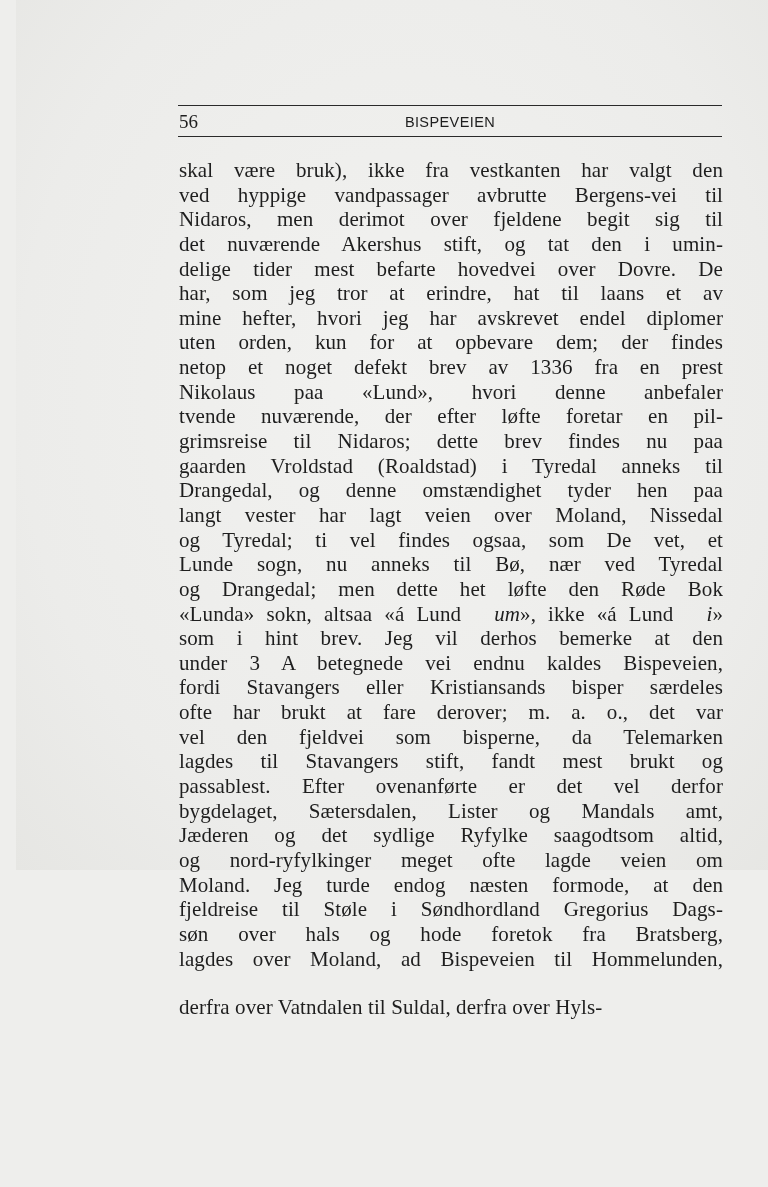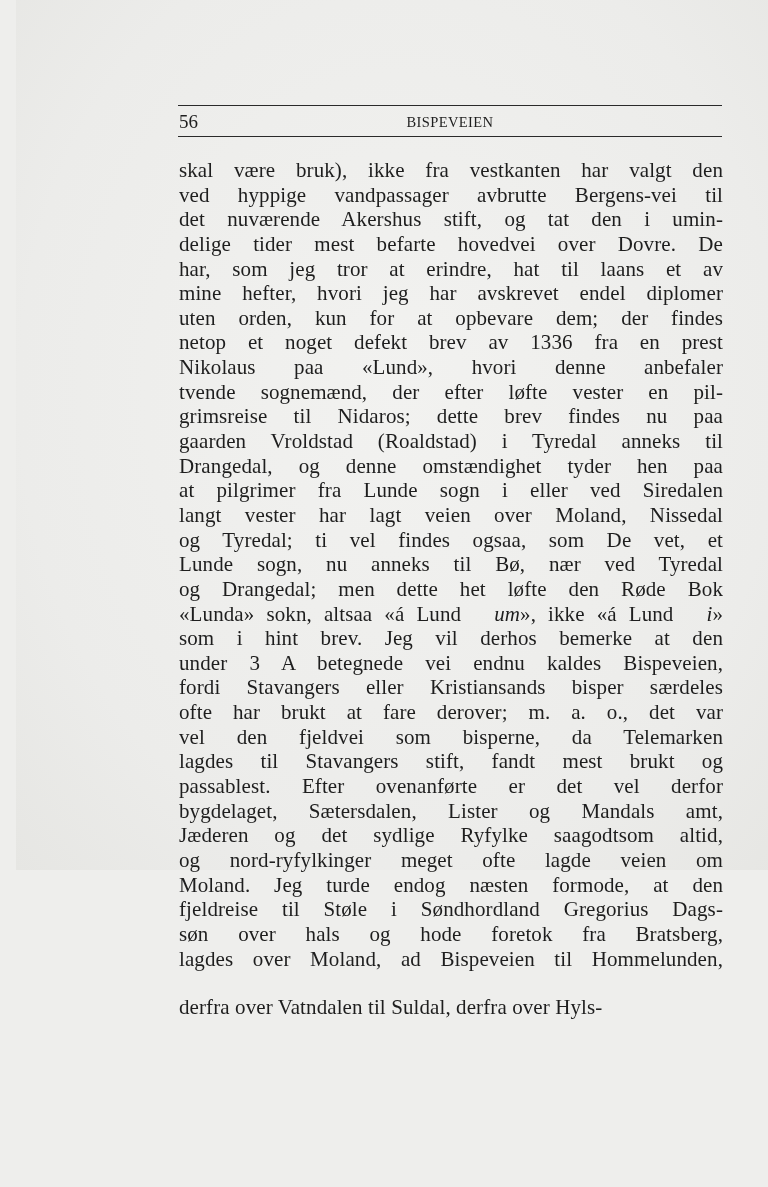--- a/index.html
+++ b/index.html
@@ -45,21 +45,21 @@
       left: 1px; top: 6px;
       font-family: "Liberation Serif", serif;
       font-size: 19px;
       line-height: 22px;
     }
     .page-title {
       position: absolute;
       left: 0; width: 544px;
       top: 8px;
       text-align: center;
-      font-family: Liberation Serif, serif;
+      font-family: Liberation Sans, sans-serif;
       font-size: 14.5px;
       letter-spacing: 0.4px;
       line-height: 18px;
     }
     .body-text {
       position: absolute;
       left: 163px;
       top: 158px;
       width: 544px;
     }
@@ -90,32 +90,32 @@
   <div class="running-head">
     <div class="rule-top"></div>
     <span class="page-number">56</span>
     <span class="page-title">BISPEVEIEN</span>
     <div class="rule-bottom"></div>
   </div>
 
   <div class="body-text">
     <span class="line">skal være bruk), ikke fra vestkanten har valgt den</span>
     <span class="line">ved hyppige vandpassager avbrutte Bergens-vei til</span>
+    <span class="line">Nidaros, men derimot over fjeldene begit sig til</span>
     <span class="line">det nuværende Akershus stift, og tat den i umin-</span>
     <span class="line">delige tider mest befarte hovedvei over Dovre. De</span>
     <span class="line">har, som jeg tror at erindre, hat til laans et av</span>
     <span class="line">mine hefter, hvori jeg har avskrevet endel diplomer</span>
     <span class="line">uten orden, kun for at opbevare dem; der findes</span>
     <span class="line">netop et noget defekt brev av 1336 fra en prest</span>
     <span class="line">Nikolaus paa «Lund», hvori denne anbefaler</span>
-    <span class="line">tvende sognemænd, der efter løfte vester en pil-</span>
+    <span class="line">tvende nuværende, der efter løfte foretar en pil-</span>
     <span class="line">grimsreise til Nidaros; dette brev findes nu paa</span>
     <span class="line">gaarden Vroldstad (Roaldstad) i Tyredal anneks til</span>
     <span class="line">Drangedal, og denne omstændighet tyder hen paa</span>
-    <span class="line">at pilgrimer fra Lunde sogn i eller ved Siredalen</span>
     <span class="line">langt vester har lagt veien over Moland, Nissedal</span>
     <span class="line">og Tyredal; ti vel findes ogsaa, som De vet, et</span>
     <span class="line">Lunde sogn, nu anneks til Bø, nær ved Tyredal</span>
     <span class="line">og Drangedal; men dette het løfte den Røde Bok</span>
     <span class="line"><span>«Lunda» sokn, altsaa «á Lund</span><em>um</em><span>», ikke «á Lund</span><em>i</em><span>»</span></span>
     <span class="line">som i hint brev. Jeg vil derhos bemerke at den</span>
     <span class="line">under 3 A betegnede vei endnu kaldes Bispeveien,</span>
     <span class="line">fordi Stavangers eller Kristiansands bisper særdeles</span>
     <span class="line">ofte har brukt at fare derover; m. a. o., det var</span>
     <span class="line">vel den fjeldvei som bisperne, da Telemarken</span>

